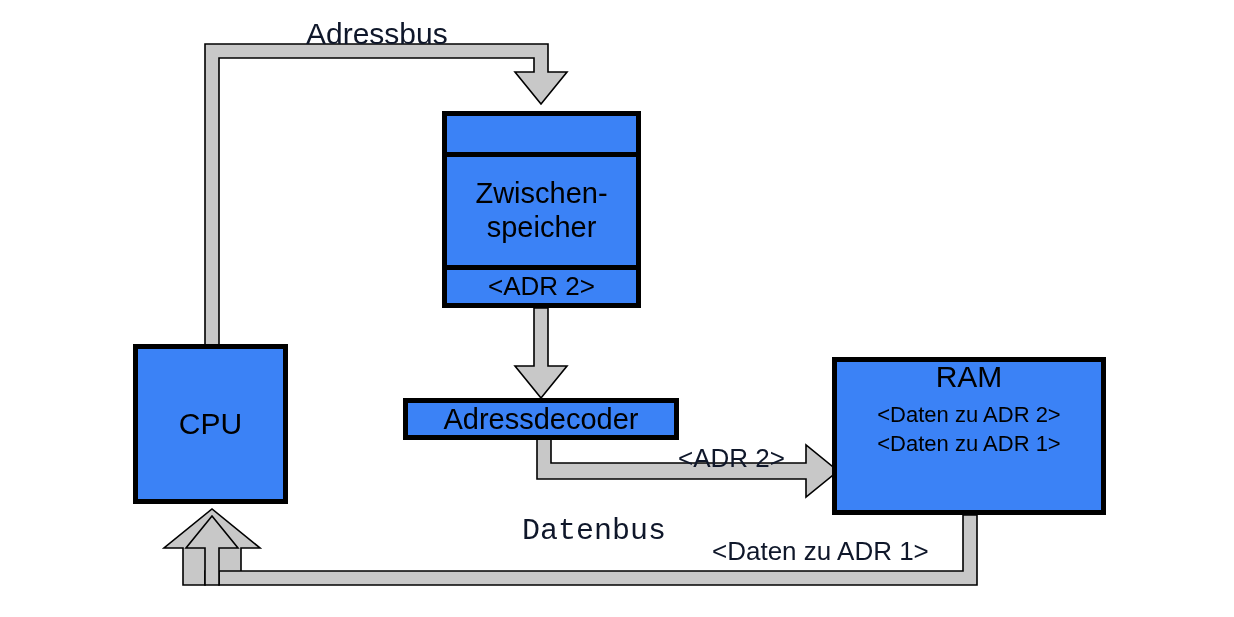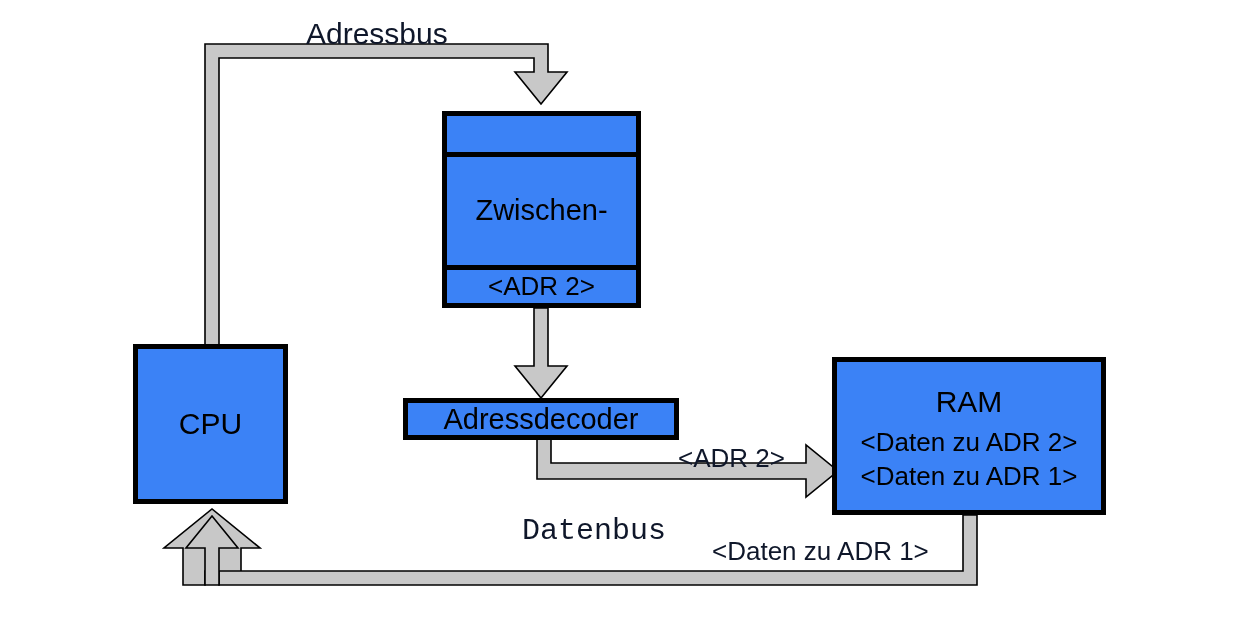--- a/index.html
+++ b/index.html
@@ -44,21 +44,21 @@
     width: 155px;
     height: 160px;
     justify-content: center;
   }
   .node-ram {
     left: 832px;
     top: 357px;
     width: 274px;
     height: 158px;
     justify-content: flex-start;
-    padding-top: 25px;
+    padding-top: 0;
   }
   .node-decoder {
     left: 403px;
     top: 398px;
     width: 276px;
     height: 38px;
     justify-content: center;
     padding: 16px;
   }
   .node-latch {
@@ -87,21 +87,21 @@
     flex: 0 0 auto;
     height: 33px;
     display: flex;
     align-items: center;
     justify-content: center;
   }
   .t30 { font-size: 30px; }
   .t29 { font-size: 29px; }
   .t26 { font-size: 26px; }
   .ram-title { font-size: 30px; line-height: 1.0; margin-bottom: 9px; }
-  .ram-line  { font-size: 26px; line-height: 1.30; }
+  .ram-line  { font-size: 22px; line-height: 1.30; }
   
   .label {
     position: absolute;
     color: #0f172a;
     white-space: nowrap;
     line-height: 1;
   }
   .lbl-adressbus   { left: 306px; top: 19px;  font-size: 30px; }
   .lbl-datenbus    { left: 522px; top: 516px; font-size: 30px; font-family: Liberation Mono, monospace; }
   .lbl-daten-adr1  { left: 712px; top: 538px; font-size: 26px; }
@@ -176,20 +176,21 @@
   </svg>
 
   <div class="node node-cpu">
     <div class="t30">CPU</div>
   </div>
 
   <div class="node node-latch">
     <div class="latch-top"></div>
     <div class="latch-body">
       <span class="t29">Zwischen-</span>
+      <span class="t29">speicher</span>
     </div>
     <div class="latch-foot">
       <span class="t26">&lt;ADR 2&gt;</span>
     </div>
   </div>
 
   <div class="node node-decoder">
     <div class="t29">Adressdecoder</div>
   </div>
 

